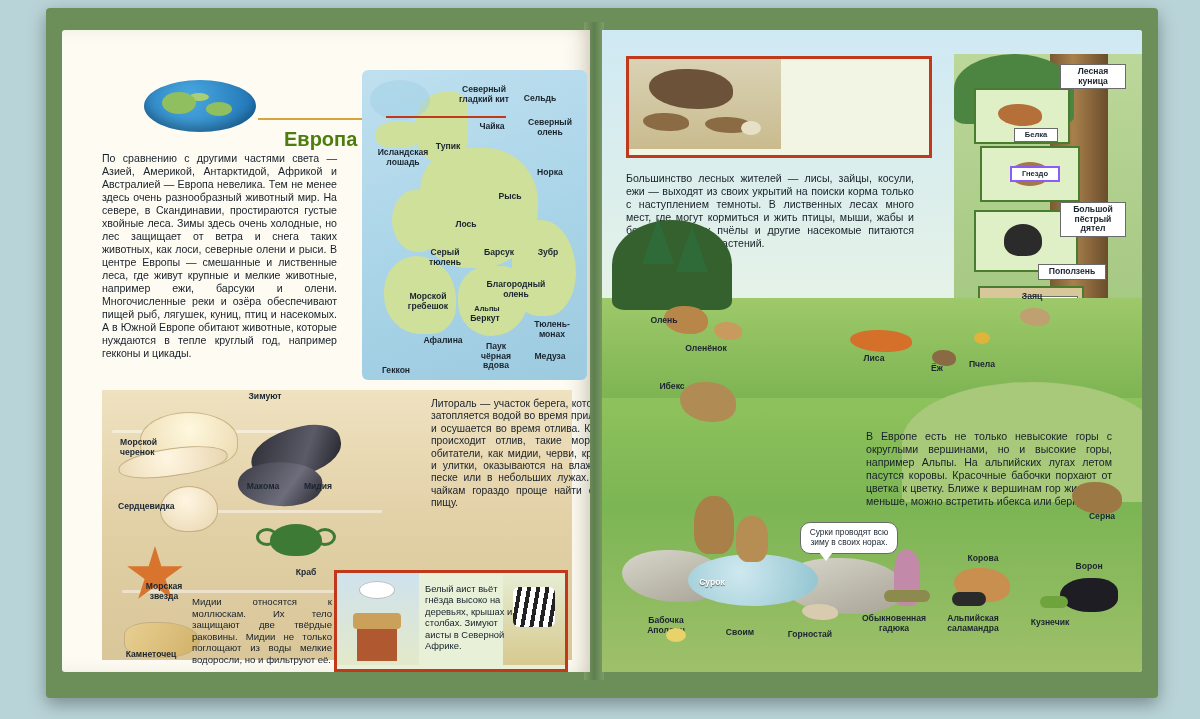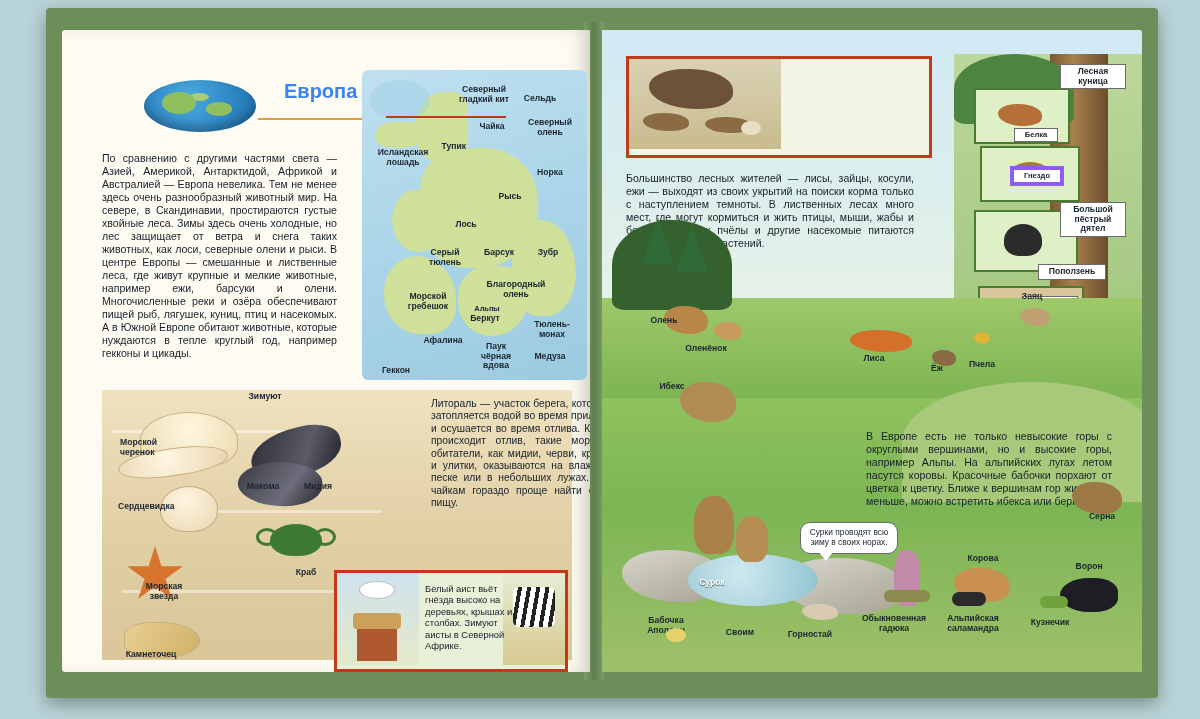--- a/index.html
+++ b/index.html
@@ -27,21 +27,21 @@
   .page.right{left:556px;width:540px;border-radius:0 3px 3px 0;
     box-shadow:inset 14px 0 22px -12px rgba(90,70,40,.35);}
   .spine{position:absolute;left:538px;top:14px;width:20px;height:658px;
     background:linear-gradient(90deg,#7e9c68,#5d7f4e,#7e9c68);}
 
   
   .txt{position:absolute;font-size:10.3px;line-height:12.4px;color:#18202a;text-align:justify;}
   .txt.b{font-size:10.6px;line-height:13px;}
   .lbl{position:absolute;font-size:8.6px;line-height:9.6px;font-weight:bold;color:#1b2530;text-align:center;}
   .lbl.w{color:#fff;text-shadow:0 1px 1px rgba(0,0,0,.6);}
-  .title{position:absolute;font-size:20px;font-weight:bold;color:#3b82f6;}
+  .title{position:absolute;font-size:20px;font-weight:bold;color:#4d7c0f;margin-top:48px;}
 
   
   .globe{position:absolute;left:82px;top:50px;width:112px;height:52px;border-radius:50%/50%;
     background:radial-gradient(circle at 40% 35%,#4aa8e0,#1b6fb0);
     box-shadow:inset 0 -6px 10px rgba(0,0,0,.25);}
   .globe:after{content:"";position:absolute;left:18px;top:12px;width:34px;height:22px;border-radius:50%;
     background:#8fbf5f;box-shadow:40px 6px 0 -4px #8fbf5f, 20px -6px 0 -7px #a9cf74;}
   .rule{position:absolute;height:2px;background:#d8a33a;}
 
   
@@ -108,21 +108,21 @@
         <div class="land" style="left:22px;top:186px;width:72px;height:78px;border-radius:45% 55% 35% 50%;"></div>
         <div class="land" style="left:96px;top:196px;width:70px;height:70px;border-radius:45% 40% 55% 50%;"></div>
         <div class="land" style="left:150px;top:150px;width:64px;height:96px;border-radius:40% 55% 45% 40%;"></div>
         <div class="sea" style="left:8px;top:10px;width:60px;height:40px;opacity:.5;"></div>
         <div class="rule" style="left:24px;top:46px;width:120px;background:#c0391b;"></div>
 
         <div class="lbl" style="left:92px;top:15px;width:60px;">Северный гладкий кит</div>
         <div class="lbl" style="left:155px;top:24px;width:46px;">Сельдь</div>
         <div class="lbl" style="left:110px;top:52px;width:40px;">Чайка</div>
         <div class="lbl" style="left:160px;top:48px;width:56px;">Северный олень</div>
-        <div class="lbl" style="left:68px;top:72px;width:36px;text-align:right;">Тупик</div>
+        <div class="lbl" style="left:68px;top:72px;width:36px;">Тупик</div>
         <div class="lbl" style="left:168px;top:98px;width:40px;">Норка</div>
         <div class="lbl" style="left:8px;top:78px;width:66px;">Исландская лошадь</div>
         <div class="lbl" style="left:130px;top:122px;width:36px;">Рысь</div>
         <div class="lbl" style="left:86px;top:150px;width:36px;">Лось</div>
         <div class="lbl" style="left:116px;top:178px;width:42px;">Барсук</div>
         <div class="lbl" style="left:168px;top:178px;width:36px;">Зубр</div>
         <div class="lbl" style="left:58px;top:178px;width:50px;">Серый тюлень</div>
         <div class="lbl" style="left:124px;top:210px;width:60px;">Благородный олень</div>
         <div class="lbl" style="left:108px;top:234px;width:34px;font-size:7.4px;">Альпы</div>
         <div class="lbl" style="left:102px;top:244px;width:42px;">Беркут</div>
@@ -153,20 +153,21 @@
       <div class="lbl" style="left:58px;top:408px;width:52px;text-align:left;">Морской черенок</div>
       <div class="lbl" style="left:176px;top:452px;width:50px;">Макома</div>
       <div class="lbl" style="left:234px;top:452px;width:44px;">Мидия</div>
       <div class="lbl" style="left:56px;top:472px;width:48px;text-align:left;">Сердцевидка</div>
       <div class="lbl" style="left:76px;top:552px;width:52px;">Морская звезда</div>
       <div class="lbl" style="left:224px;top:538px;width:40px;">Краб</div>
       <div class="lbl" style="left:58px;top:620px;width:62px;">Камнеточец</div>
 
       <div class="txt" style="left:330px;top:368px;width:180px;margin-left:39px;">Литораль — участок берега, который затопляется водой во время прилива и осушается во время отлива. Когда происходит отлив, такие морские обитатели, как мидии, черви, крабы и улитки, оказываются на влажном песке или в небольших лужах. Так чайкам гораздо проще найти себе пищу.</div>
 
+      <div class="txt" style="left:130px;top:566px;width:140px;font-size:9.6px;line-height:11.6px;">Мидии относятся к моллюскам. Их тело защищают две твёрдые раковины. Мидии не только поглощают из воды мелкие водоросли, но и фильтруют её.</div>
 
       <div class="photo" style="left:272px;top:540px;width:228px;height:96px;">
         <div style="position:absolute;left:0;top:0;width:82px;height:92px;background:linear-gradient(180deg,#cfe2ee,#e3e9c9);">
           <div class="blob" style="left:22px;top:8px;width:34px;height:16px;background:#fff;border:1px solid #bbb;"></div>
           <div style="position:absolute;left:16px;top:40px;width:48px;height:16px;background:#caa05a;border-radius:4px;"></div>
           <div style="position:absolute;left:20px;top:56px;width:40px;height:32px;background:#b0582f;"></div>
         </div>
         <div style="position:absolute;right:0;top:0;width:62px;height:92px;background:linear-gradient(180deg,#e6edd3,#d7c98f);">
           <div style="position:absolute;left:10px;top:14px;width:42px;height:40px;background:repeating-linear-gradient(100deg,#fff 0 5px,#222 5px 9px);border-radius:6px;"></div>
         </div>
@@ -201,21 +202,21 @@
       </div>
       <div class="panel" style="left:372px;top:180px;width:100px;height:58px;">
         <div class="animal" style="left:28px;top:12px;width:38px;height:32px;background:#2b2b2b;border-radius:50% 50% 40% 40%;"></div>
       </div>
       <div class="panel" style="left:376px;top:256px;width:102px;height:44px;background:#d7c79a;">
         <div style="position:absolute;left:10px;top:12px;width:80px;height:18px;background:repeating-linear-gradient(90deg,#b49a63 0 6px,#8d7645 6px 9px);border-radius:8px;"></div>
       </div>
 
       <div class="lbl" style="left:458px;top:34px;width:60px;background:#fff;border:1px solid #6b6b6b;padding:2px;">Лесная куница</div>
       <div class="lbl" style="left:412px;top:98px;width:40px;background:#fff;border:1px solid #6b6b6b;padding:1px;font-size:7.6px;">Белка</div>
-      <div class="lbl" style="left:408px;top:136px;width:44px;background:#fff;border:4px solid #8b5cf6;padding:1px;font-size:7.6px;">Гнездо</div>
+      <div class="lbl" style="left:408px;top:136px;width:44px;background:#fff;border:2px solid #8b5cf6;padding:1px;font-size:7.6px;">Гнездо</div>
       <div class="lbl" style="left:458px;top:172px;width:60px;background:#fff;border:1px solid #6b6b6b;padding:2px;">Большой пёстрый дятел</div>
       <div class="lbl" style="left:436px;top:234px;width:62px;background:#fff;border:1px solid #6b6b6b;padding:2px;">Поползень</div>
       <div class="lbl" style="left:420px;top:266px;width:52px;background:#fff;border:1px solid #6b6b6b;padding:1px;">Короед</div>
       <div class="lbl" style="left:378px;top:318px;width:34px;font-size:7.2px;">Жаба</div>
       <div class="lbl" style="left:470px;top:316px;width:42px;font-size:7.2px;">Лесная мышь</div>
 
       <div class="grass" style="left:0;top:268px;width:540px;height:100px;background:linear-gradient(180deg,#9ec96a,#7eb453);"></div>
       <div class="forest" style="left:10px;top:190px;width:120px;height:90px;"></div>
       <div class="tree" style="left:40px;top:188px;"></div>
       <div class="tree" style="left:74px;top:196px;"></div>

